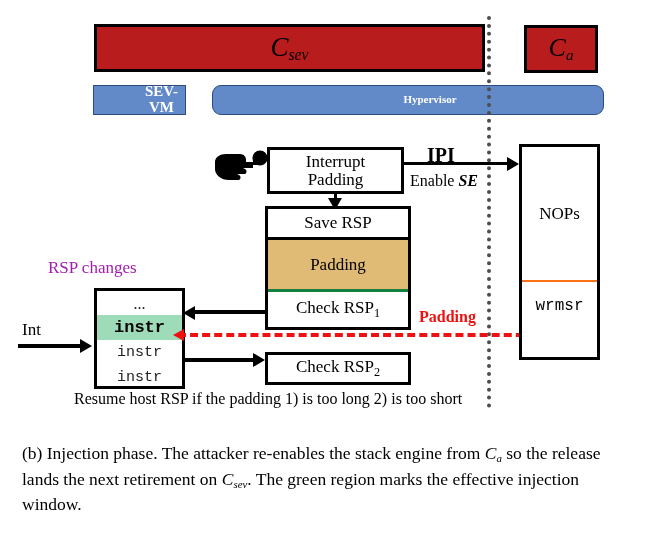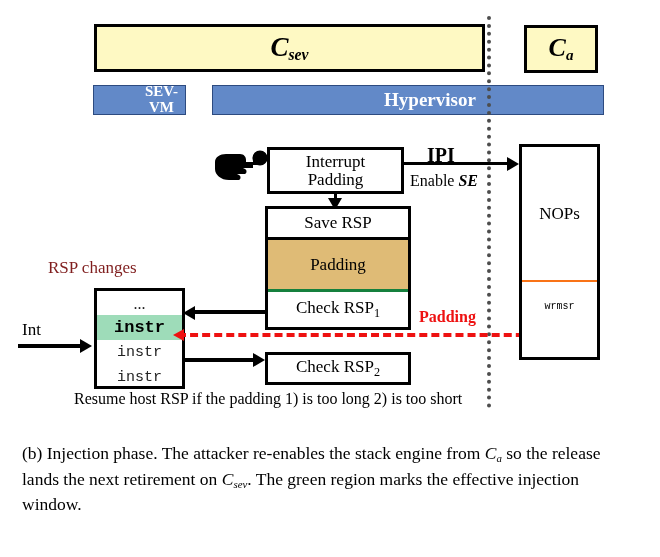--- a/index.html
+++ b/index.html
@@ -26,21 +26,21 @@
     position: absolute;
     box-sizing: border-box;
     border: 3px solid #000;
     background: #fff;
     display: flex;
     align-items: center;
     justify-content: center;
     text-align: center;
     line-height: 1.05;
   }
-  .gray { background: #fef9c3; font-weight: bold; }
+  .gray { background: #b91c1c; }
   .blue {
     background: #6289c8;
     border: 1px solid #2d4b80;
     color: #ffffff;
     font-weight: bold;
     padding-left: 44px;
   }
 
   
   .ctx {
@@ -66,21 +66,22 @@
     font-size: 26px;
   }
   #sevvm-bar {
     left: 93px; top: 85px;
     width: 93px; height: 30px;
     font-size: 15px;
   }
   #hyp-bar {
     left: 212px; top: 85px;
     width: 392px; height: 30px;
-    font-size: 19px;
+    font-size: 11px;
+    border-radius: 9px;
   }
 
   
   #divider {
     position: absolute;
     left: 487px; top: 16px;
     width: 0px; height: 392px;
     border-left: 4px dotted #4d4d4d;
   }
 
@@ -164,30 +165,30 @@
   #nops-cell {
     height: 133px;
     border-bottom: 2px solid #f97316;
     display: flex; align-items: center; justify-content: center;
     font-size: 17px;
   }
   #wrmsr-cell {
     height: 77px;
     display: flex; align-items: center; justify-content: center;
     font-family: "Liberation Mono", monospace;
-    font-size: 10px;
+    font-size: 16px;
     padding-bottom: 29px;
     box-sizing: border-box;
   }
 
   
   .lbl { position: absolute; white-space: nowrap; }
   #lbl-rsp-changes {
     left: 48px; top: 258px;
-    font-size: 17px; color: #7f1d1d;
+    font-size: 17px; color: #a21caf;
   }
   #lbl-int { left: 22px; top: 320px; font-size: 17px; }
   #lbl-ipi { left: 427px; top: 144px; font-size: 20px; font-weight: bold; }
   #lbl-enable {
     left: 410px; top: 172px; font-size: 16px;
   }
   #lbl-enable i { font-weight: bold; font-style: italic; }
   #lbl-affect {
     left: 419px; top: 308px;
     font-size: 16px; font-weight: bold; color: #ee1111;

